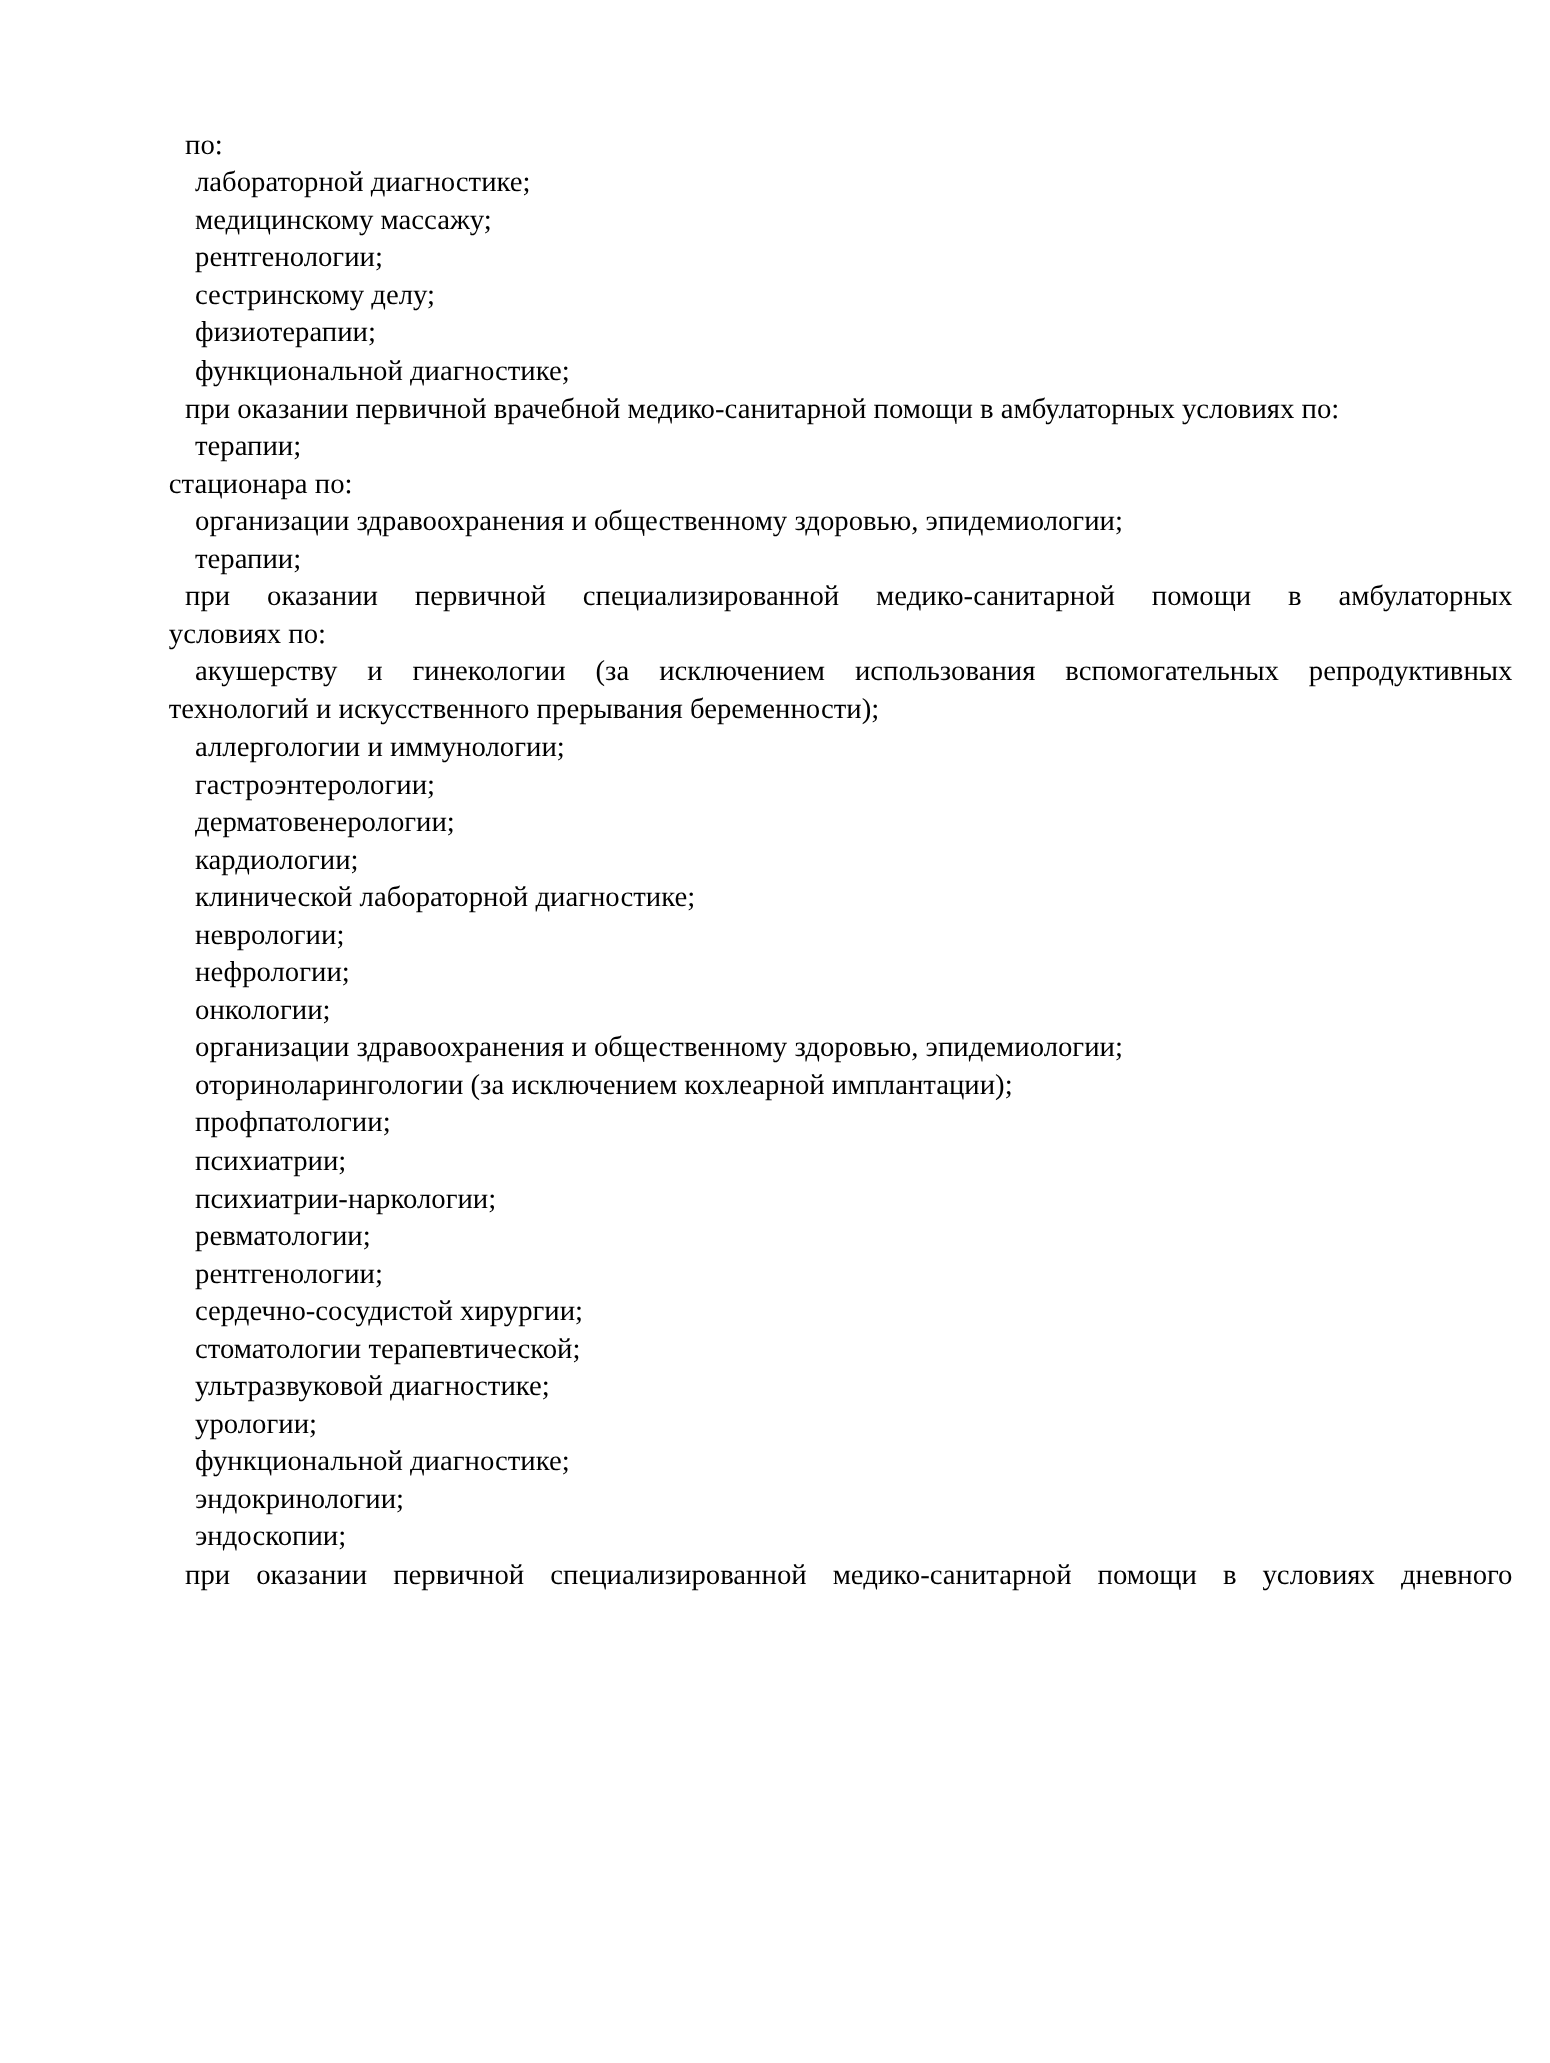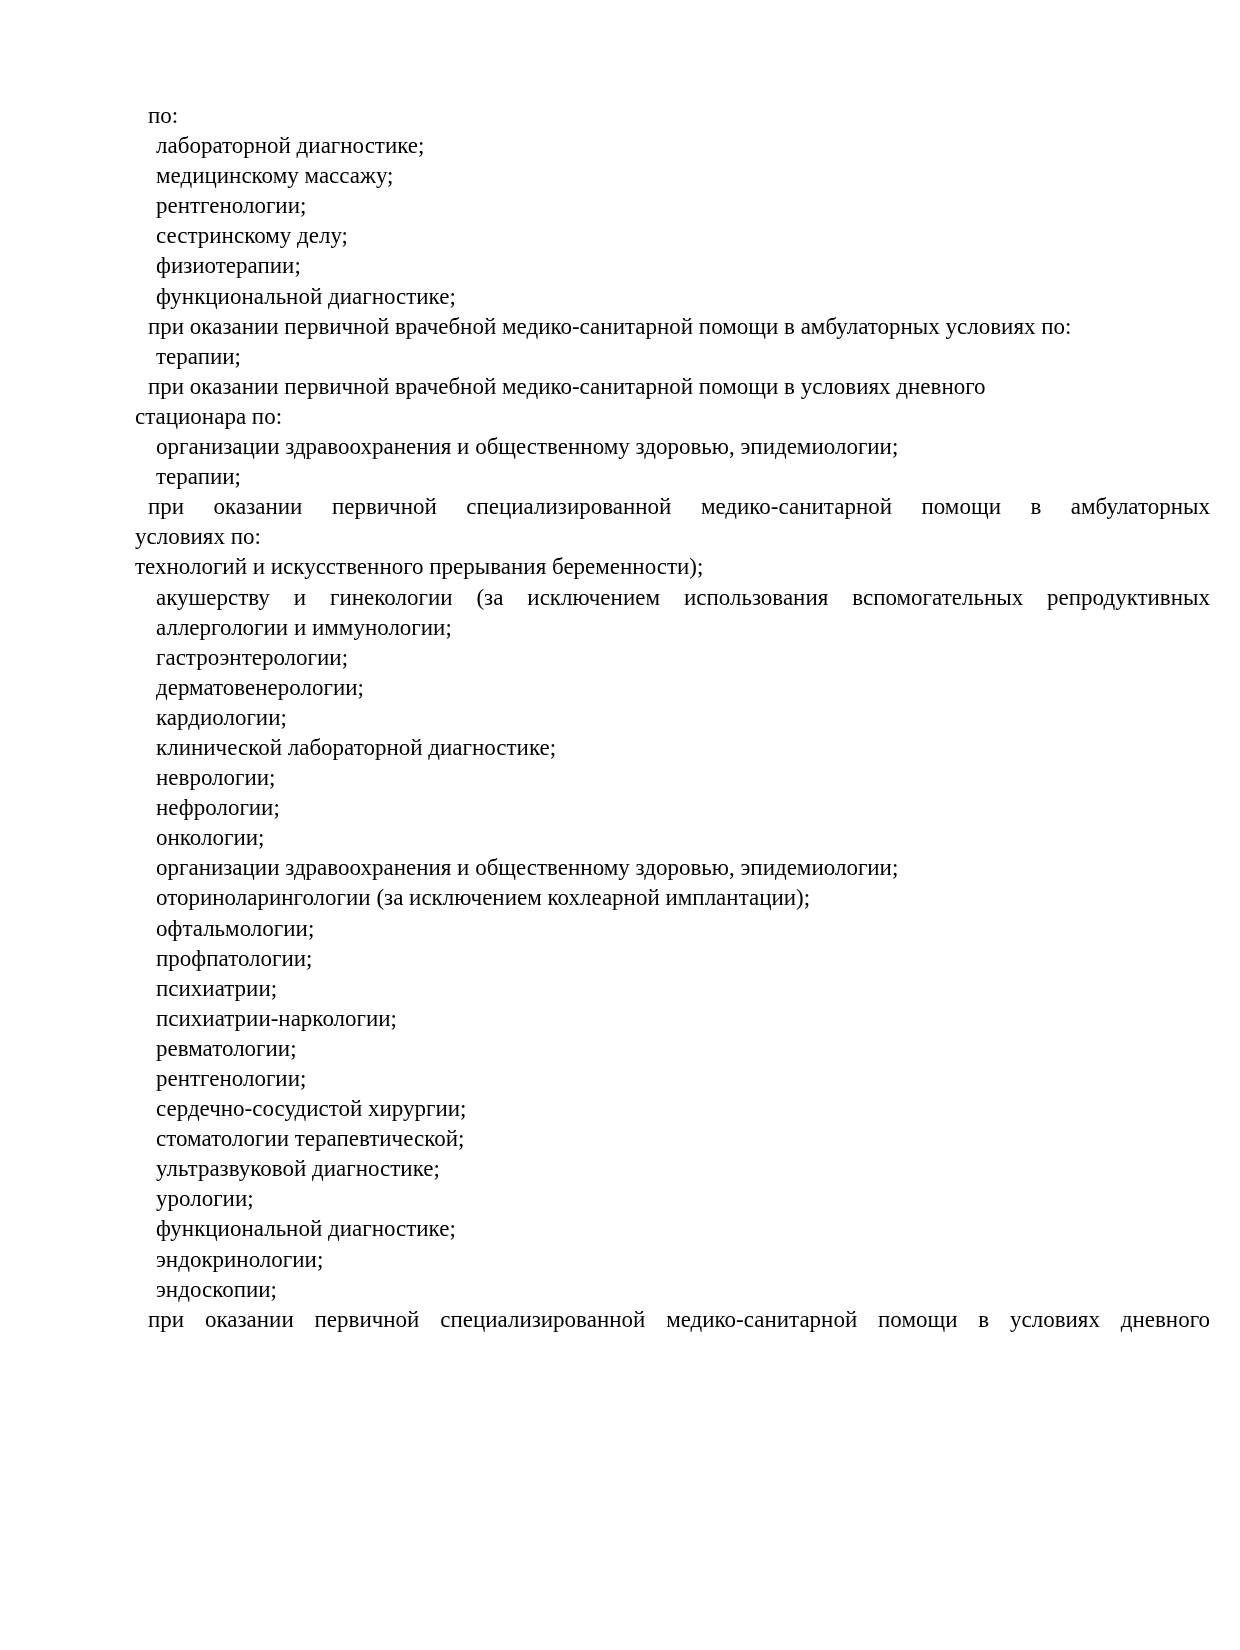--- a/index.html
+++ b/index.html
@@ -49,39 +49,37 @@
   <div class="doc" style="color: rgb(0, 0, 0);">
       <div class="line para">по:</div>
       <div class="line item">лабораторной диагностике;</div>
       <div class="line item">медицинскому массажу;</div>
       <div class="line item">рентгенологии;</div>
       <div class="line item">сестринскому делу;</div>
       <div class="line item">физиотерапии;</div>
       <div class="line item">функциональной диагностике;</div>
       <div class="line para">при оказании первичной врачебной медико-санитарной помощи в амбулаторных условиях по:</div>
       <div class="line item">терапии;</div>
-      <div class="line para">при оказании первичной врачебной медико-санитарной помощи в условиях дневного</div>
       <div class="line margin">стационара по:</div>
       <div class="line item">организации здравоохранения и общественному здоровью, эпидемиологии;</div>
       <div class="line item">терапии;</div>
       <div class="line para justified">при оказании первичной специализированной медико-санитарной помощи в амбулаторных</div>
       <div class="line margin">условиях по:</div>
+      <div class="line item justified">акушерству и гинекологии (за исключением использования вспомогательных репродуктивных</div>
       <div class="line margin">технологий и искусственного прерывания беременности);</div>
-      <div class="line item justified">акушерству и гинекологии (за исключением использования вспомогательных репродуктивных</div>
       <div class="line item">аллергологии и иммунологии;</div>
       <div class="line item">гастроэнтерологии;</div>
       <div class="line item">дерматовенерологии;</div>
       <div class="line item">кардиологии;</div>
       <div class="line item">клинической лабораторной диагностике;</div>
       <div class="line item">неврологии;</div>
       <div class="line item">нефрологии;</div>
       <div class="line item">онкологии;</div>
       <div class="line item">организации здравоохранения и общественному здоровью, эпидемиологии;</div>
       <div class="line item">оториноларингологии (за исключением кохлеарной имплантации);</div>
-      <div class="line item">офтальмологии;</div>
       <div class="line item">профпатологии;</div>
       <div class="line item">психиатрии;</div>
       <div class="line item">психиатрии-наркологии;</div>
       <div class="line item">ревматологии;</div>
       <div class="line item">рентгенологии;</div>
       <div class="line item">сердечно-сосудистой хирургии;</div>
       <div class="line item">стоматологии терапевтической;</div>
       <div class="line item">ультразвуковой диагностике;</div>
       <div class="line item">урологии;</div>
       <div class="line item">функциональной диагностике;</div>

